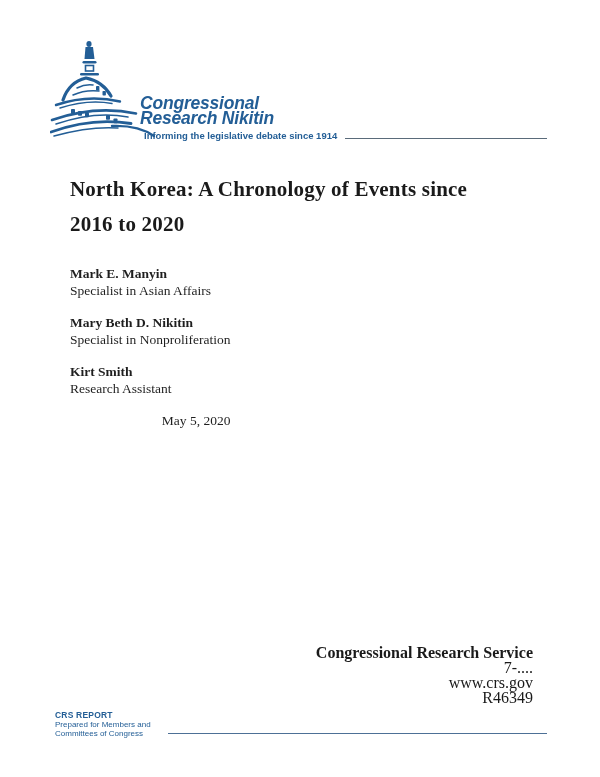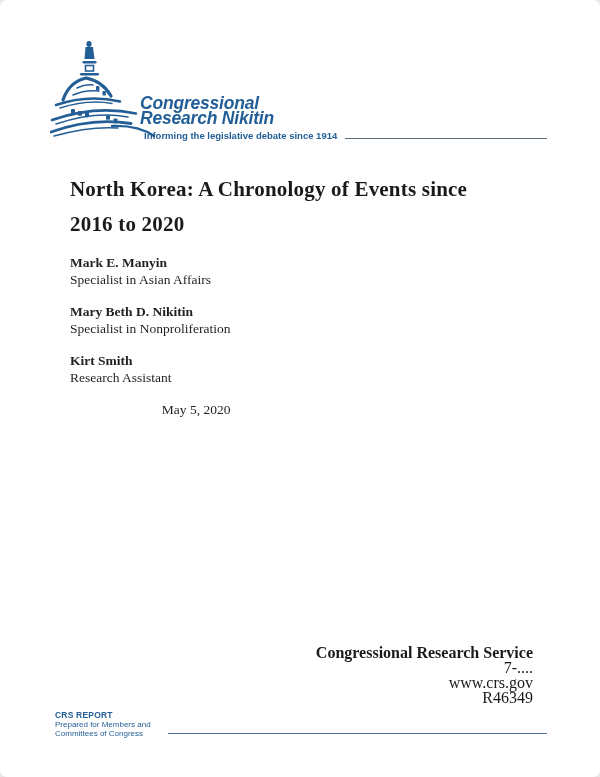--- a/index.html
+++ b/index.html
@@ -4,21 +4,20 @@
 <style>
   html, body { margin: 0; padding: 0; background: #e8e8e8; }
   .page {
     position: relative;
     width: 600px;
     height: 777px;
     background: #ffffff;
     margin: 0 auto;
     overflow: hidden;
     font-family: "Liberation Serif", serif;
-    border-radius: 7px;
   }
 
   
   .logo-icon {
     position: absolute;
     left: 50px;
     top: 38px;
     width: 105px;
     height: 105px;
   }
@@ -69,21 +68,21 @@
 
   
   .authors {
     position: absolute;
     left: 70px;
     top: 254px;
     color: #1f1f1f;
     font-size: 13.5px;
     line-height: 17px;
   }
-  .author-block { margin-bottom: 15px; }
+  .author-block { margin-bottom: 15px; margin-top: 11px; }
   .author-name { font-weight: bold; }
   .date-line { margin-top: 15px; text-align: right; }
 
   
   .footer-right {
     position: absolute;
     right: 67px;
     top: 645px;
     text-align: right;
     color: #1a1a1a;

